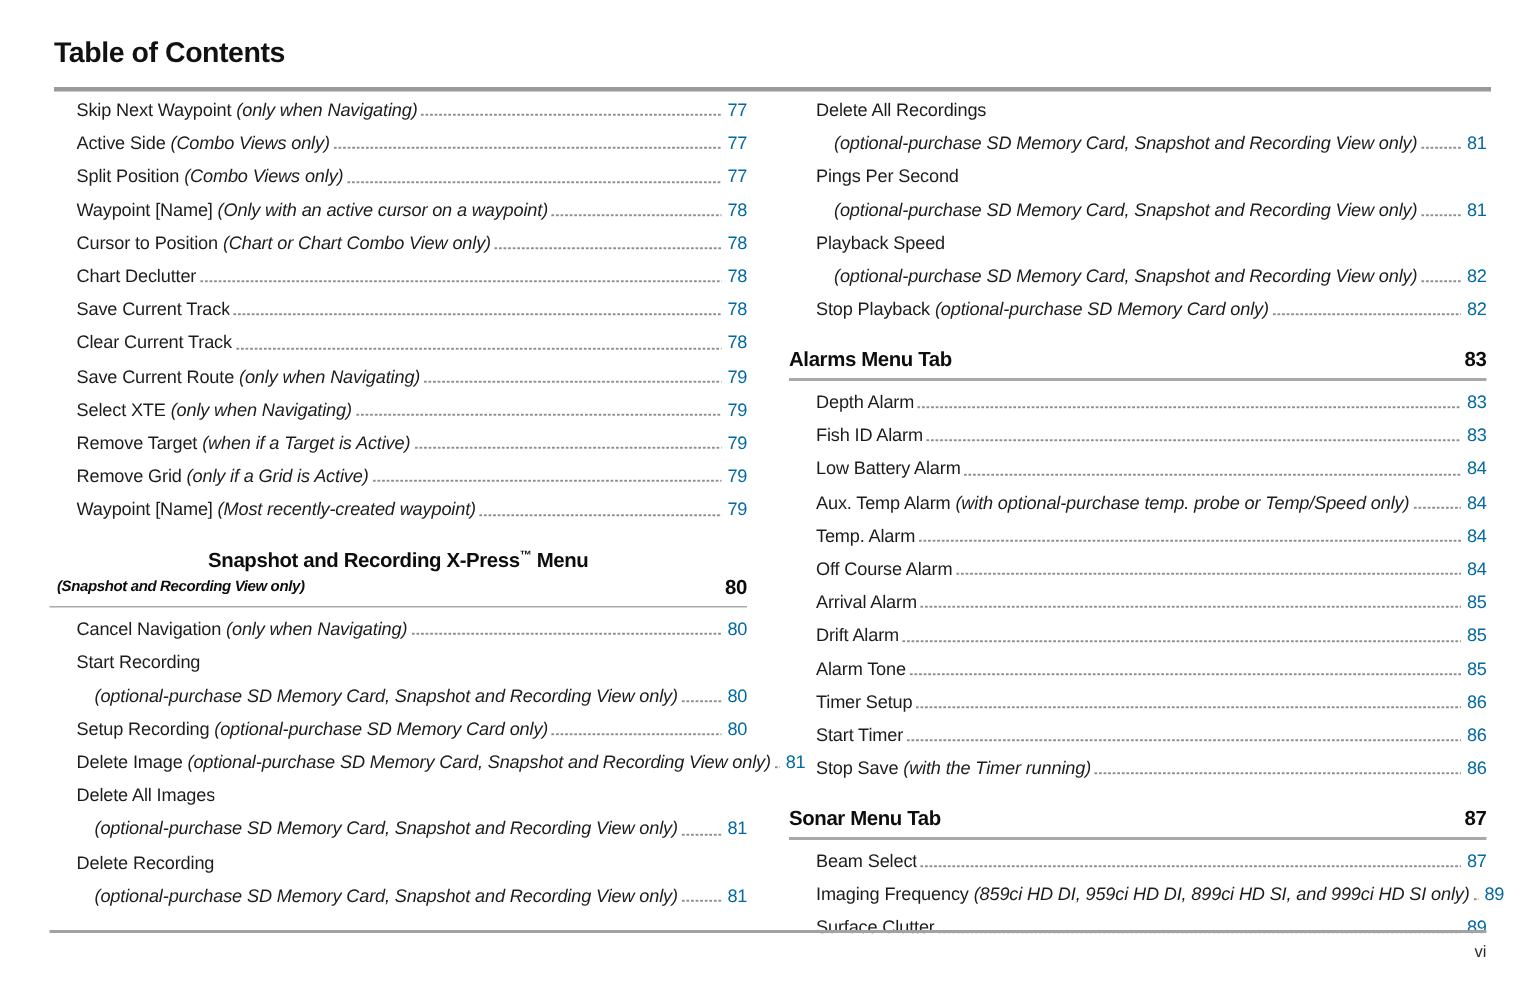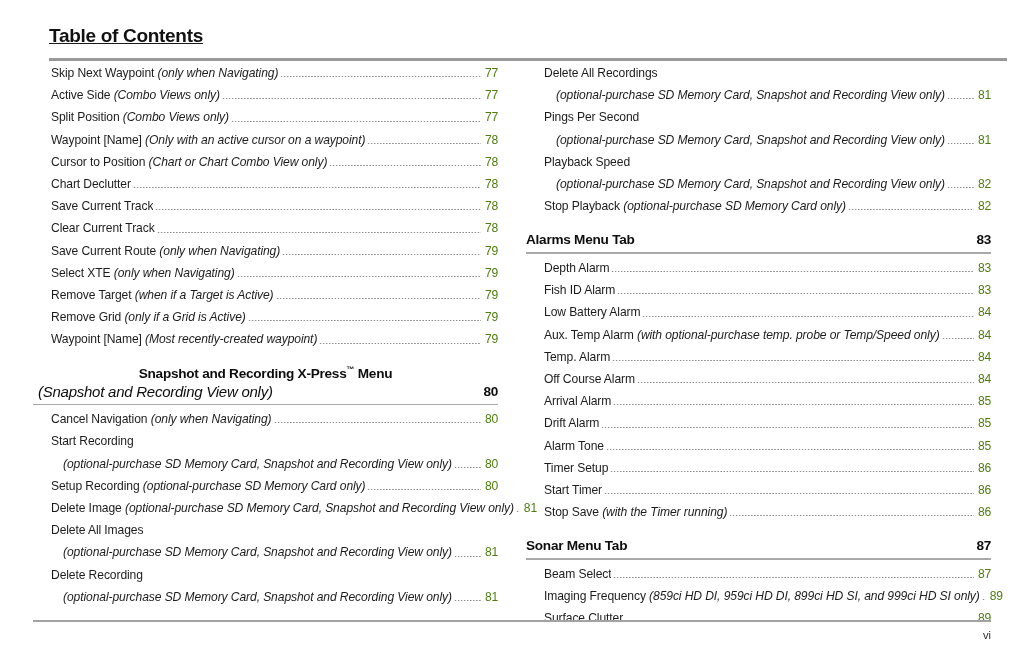--- a/index.html
+++ b/index.html
@@ -20,24 +20,23 @@
     position: absolute;
     left: 0; top: 0;
     width: 1024px;
     height: 655px;
     box-sizing: border-box;
   }
 
   
   .page-header {
     position: absolute;
-    left: 49px;
+    left: 36px;
     top: 26px;
     width: 958px;
-    text-decoration: underline;
   }
   .page-title {
     font-size: 19px;
     font-weight: bold;
     letter-spacing: -0.3px;
     color: #111111;
     line-height: 1.1;
     margin: 0;
     font-stretch: condensed;
   }
@@ -97,21 +96,21 @@
     background-image: radial-gradient(circle, #8d8d8d 0.8px, transparent 0.9px);
     background-size: 3.05px 9px;
     background-position: 0 bottom;
     background-repeat: repeat-x;
   }
   .leader.nodots { background-image: none; }
   .pagenum {
     flex: 0 0 auto;
     text-align: right;
     font-size: 12.1px;
-    color: #4d7c0f;
+    color: #0369a1;
     min-width: 16px;
     letter-spacing: -0.2px;
   }
 
   
   .sub-line {
     font-style: italic;
   }
 
   
@@ -135,22 +134,22 @@
   .section-head .head-spacer {
     flex: 1 1 auto;
   }
   .section-head .head-page {
     flex: 0 0 auto;
     font-weight: bold;
     font-size: 13.6px;
   }
   .section-sub {
     font-style: italic;
-    font-weight: normal;
-    font-size: 15px;
+    font-weight: bold;
+    font-size: 10px;
   }
   .section-rule {
     height: 1.5px;
     background: #a9a9a9;
     margin-top: 3px;
     margin-bottom: 3px;
   }
   .trademark {
     font-size: 8px;
     vertical-align: super;

